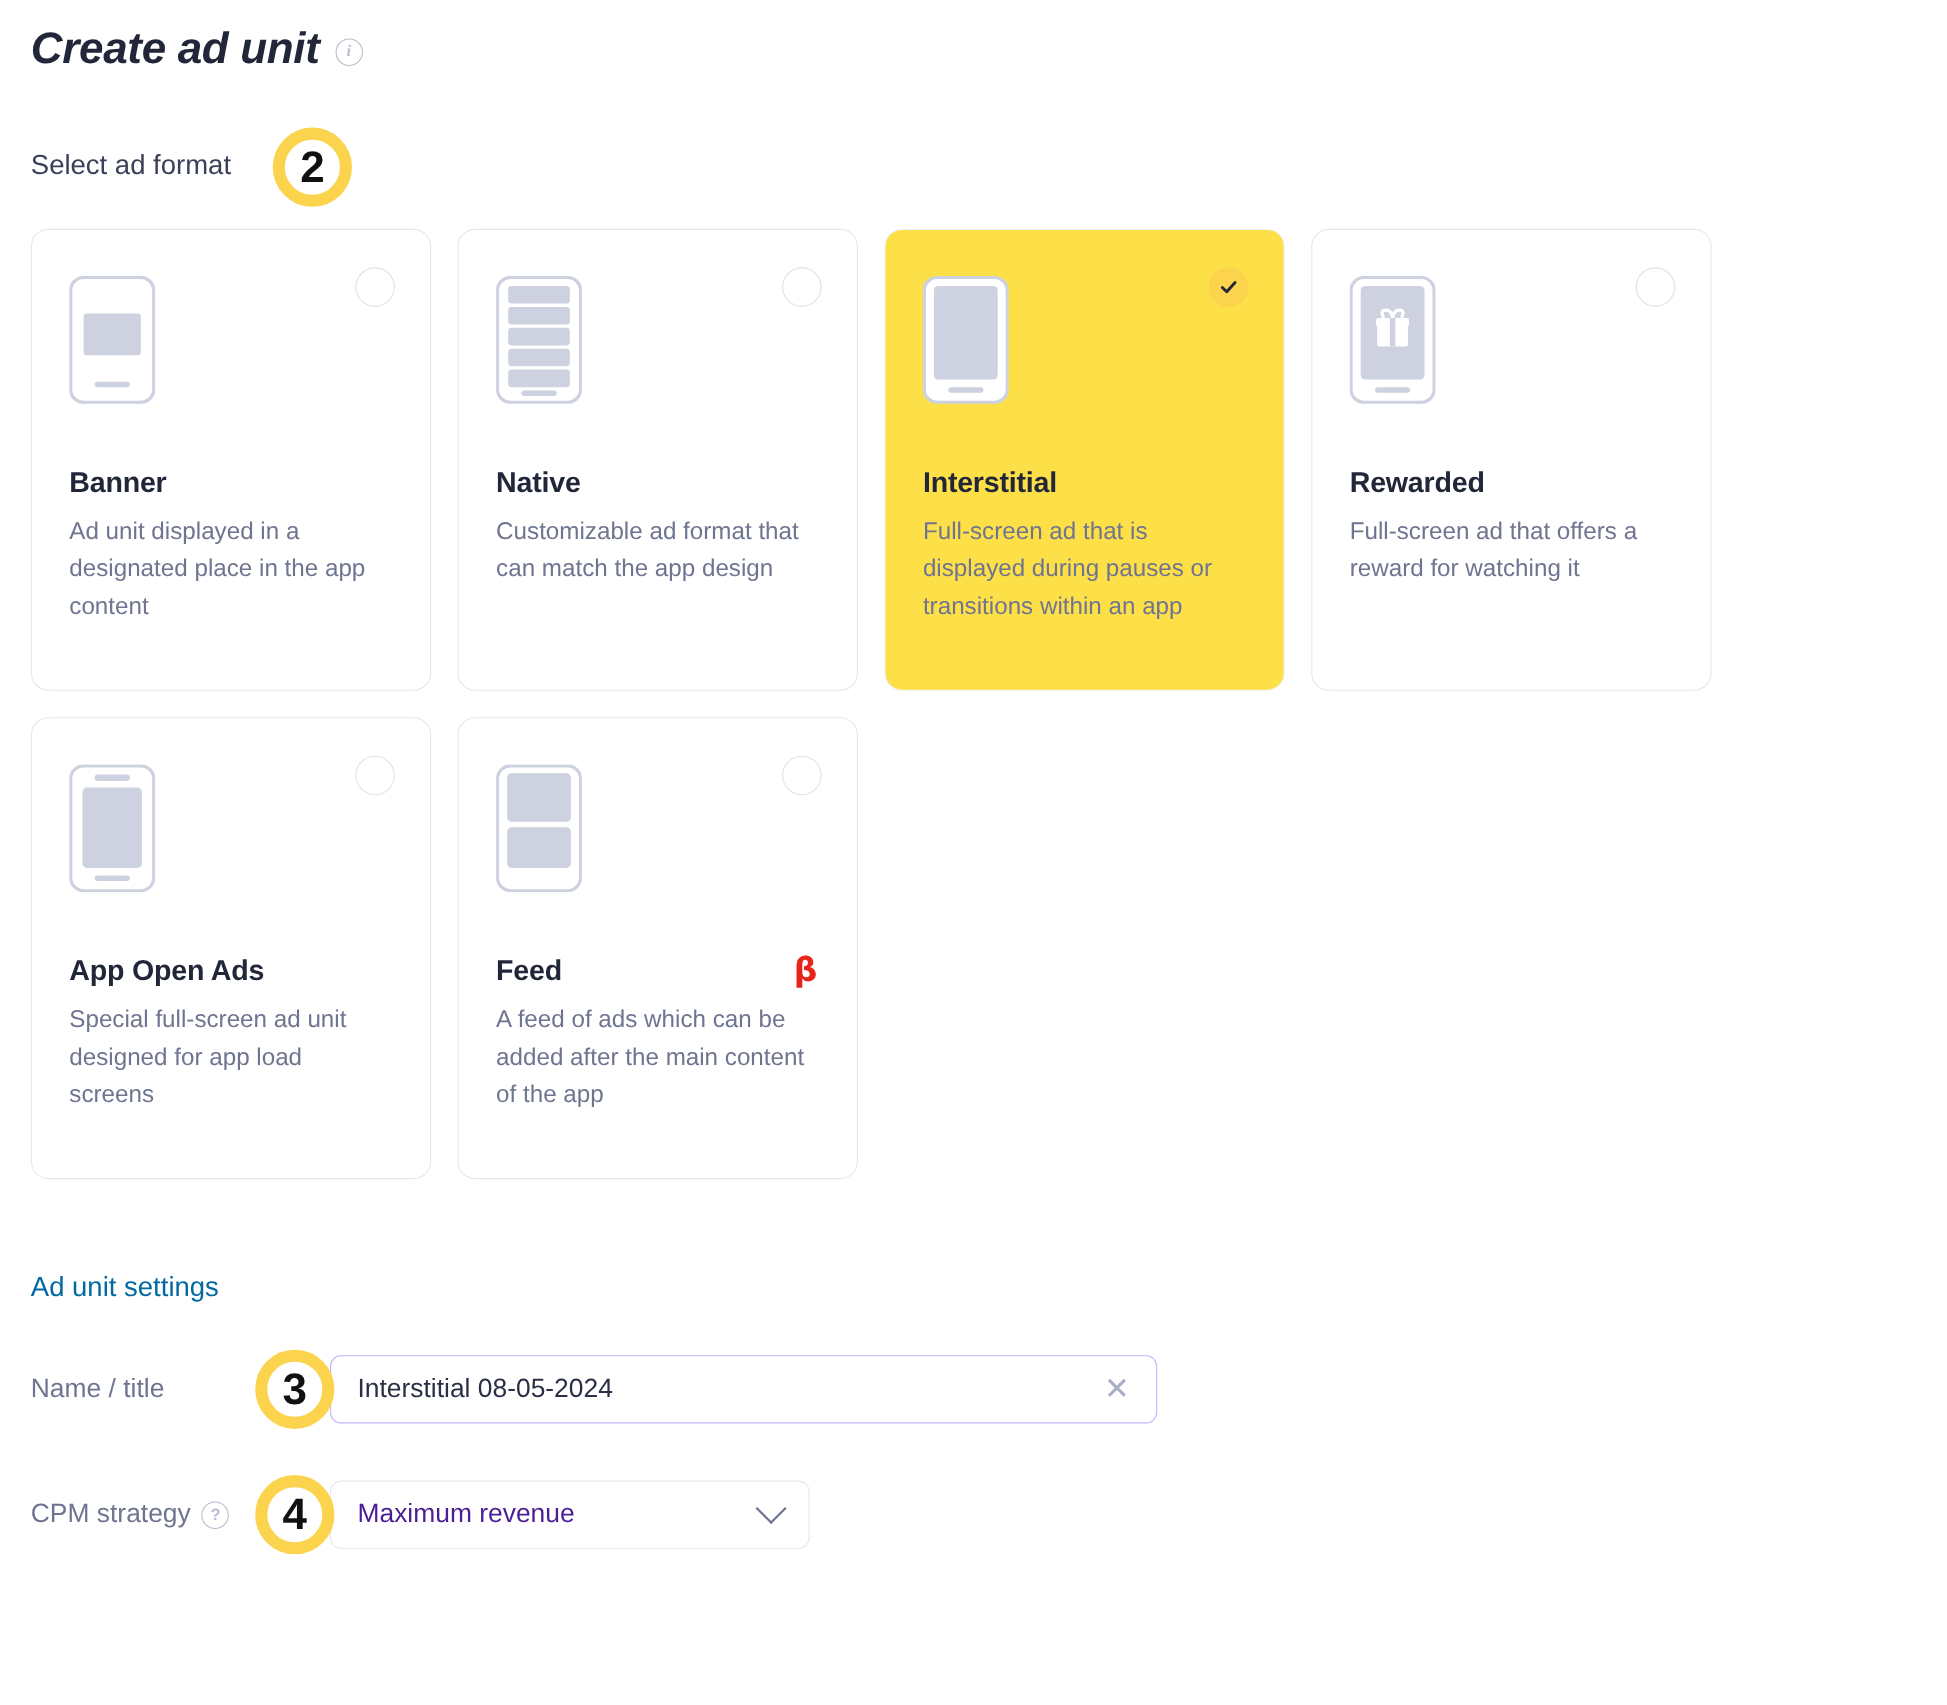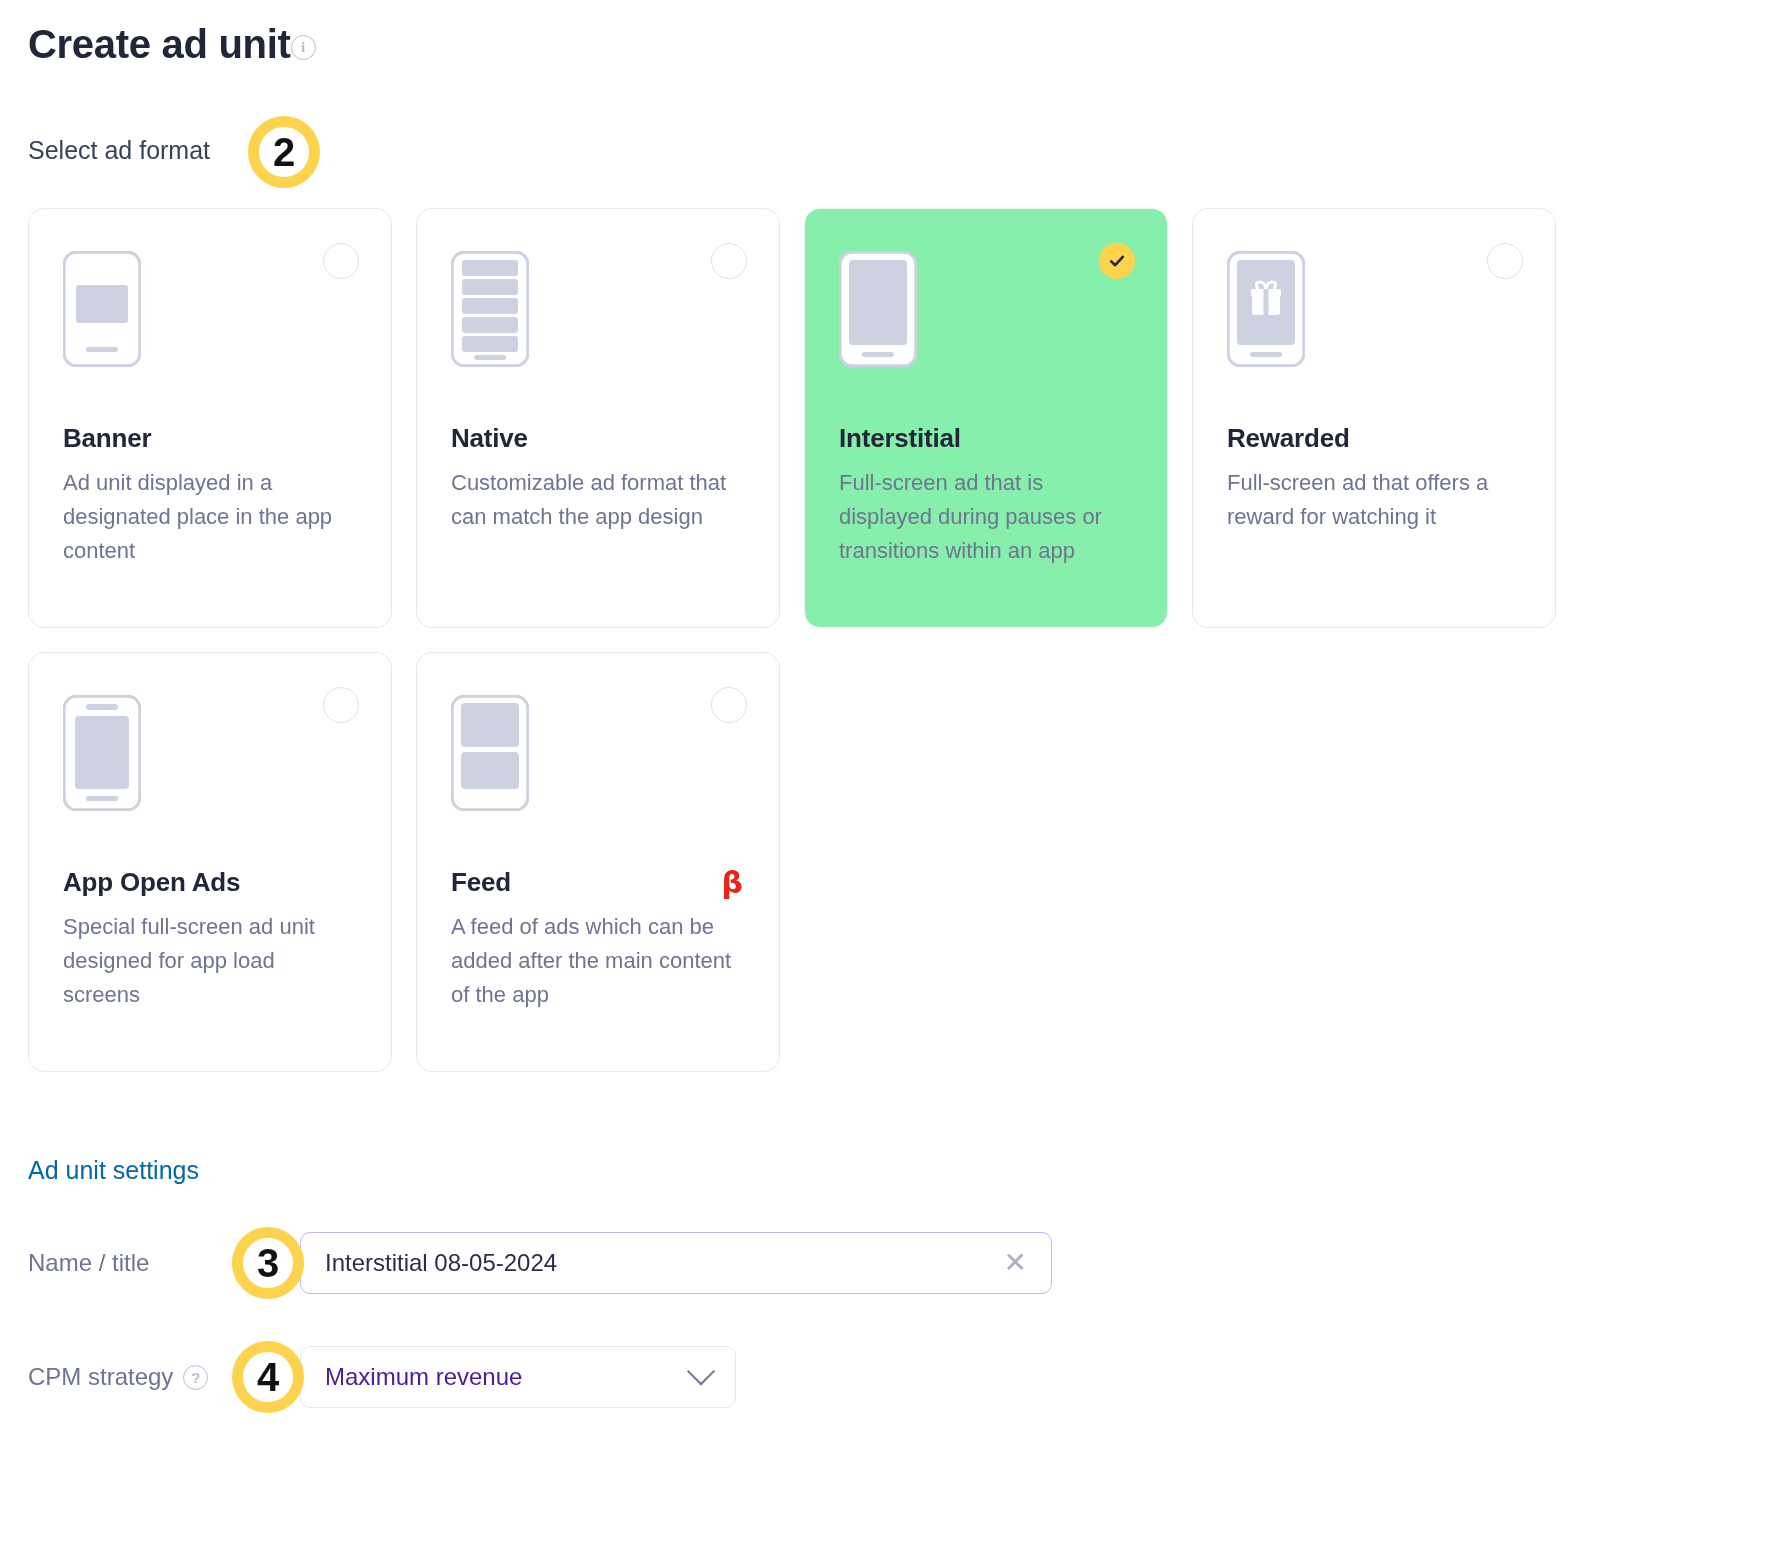--- a/index.html
+++ b/index.html
@@ -20,21 +20,23 @@
     padding: 22px 28px 0 28px;
     box-sizing: border-box;
     width: 1770px;
     height: 1550px;
   }
 
   
   .page-title-row {
     display: flex;
     align-items: center;
+    gap: 14px;
     margin: 0 0 4px 0;
+    font-style: italic;
   }
   .page-title {
     font-size: 40px;
     font-weight: 700;
     letter-spacing: -0.3px;
     color: #222639;
     line-height: 1.1;
   }
   .info-circle {
     width: 23px;
@@ -107,21 +109,21 @@
   .format-card {
     position: relative;
     border: 1px solid #e6e8f0;
     border-radius: 16px;
     background: #ffffff;
     padding: 42px 34px 34px 34px;
     box-sizing: border-box;
     min-height: 420px;
   }
   .format-card.selected {
-    background: #86efac;
+    background: #fde047;
     border-color: #f2f3f8;
   }
   .format-card.tall { min-height: 420px; }
 
   .radio-dot {
     position: absolute;
     top: 34px;
     right: 32px;
     width: 36px;
     height: 36px;

